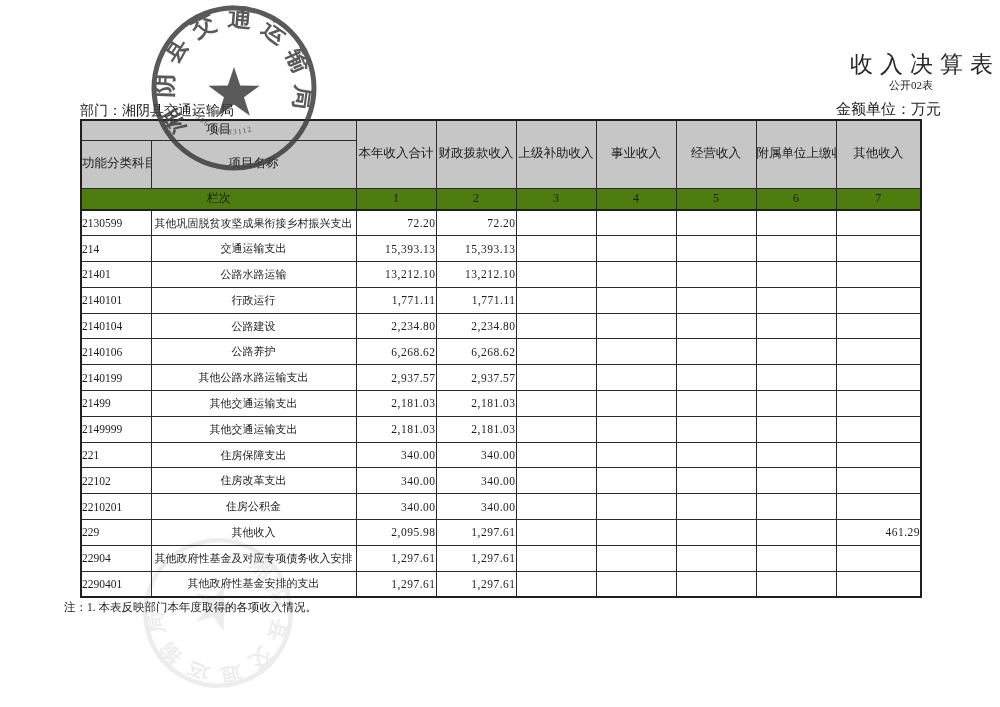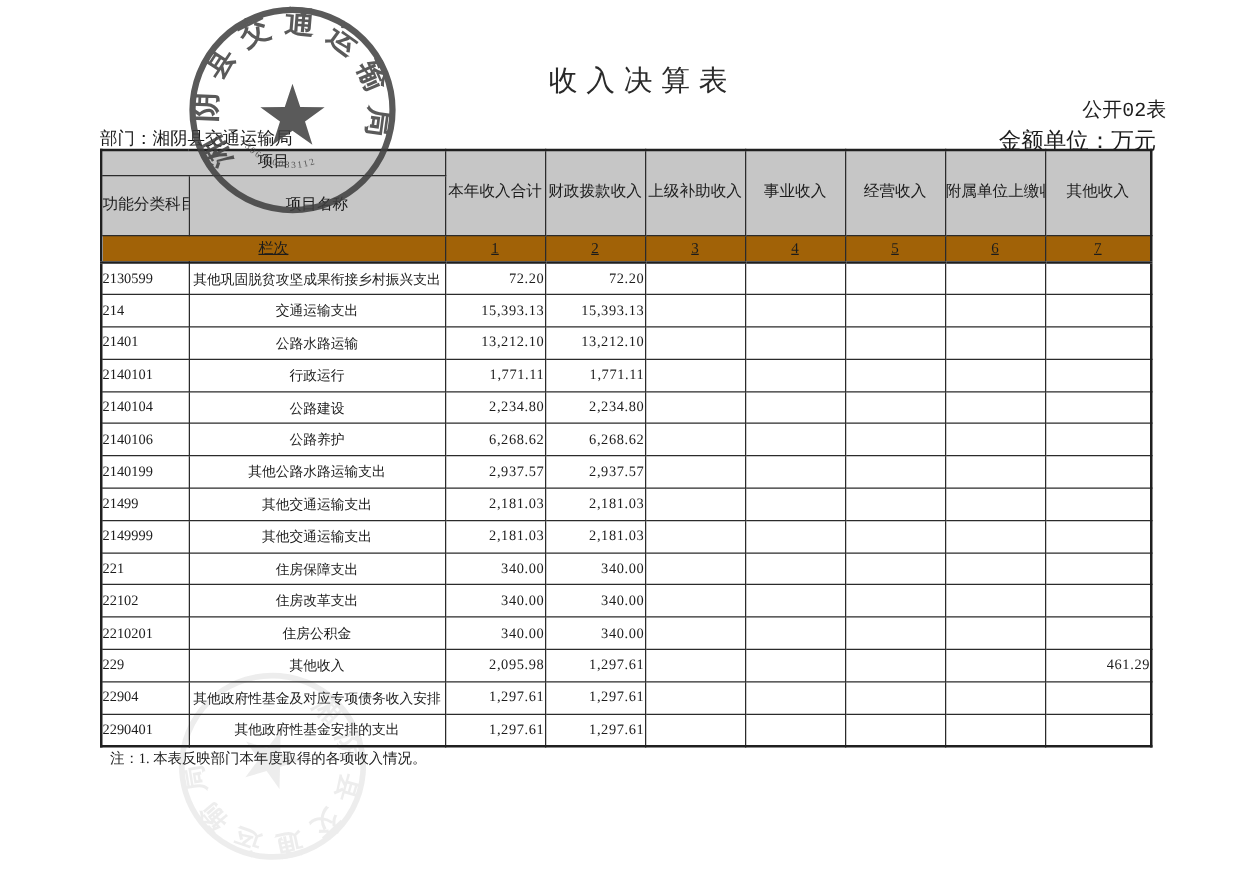--- a/index.html
+++ b/index.html
@@ -2,49 +2,49 @@
 <html><head>
 <meta charset="utf-8">
 <style>
   html,body{margin:0;padding:0;}
   body{
     width:1000px;height:707px;position:relative;background:#ffffff;
     font-family:"Liberation Serif","DejaVu Serif",serif;color:#1c1c1c;
     overflow:hidden;
   }
   .page-title{
-    position:absolute;top:49px;left:0;right:0;text-align:center;
+    position:absolute;top:49px;left:0;right:0;text-align:right;
     padding-left:28px;font-size:23px;letter-spacing:7px;font-weight:500;color:#2a2a2a;
   }
-  .table-code{position:absolute;top:78px;right:67px;font-size:16px;font-family:Liberation Mono, monospace;}
-  .unit-label{position:absolute;top:100px;right:75px;font-size:18px;}
+  .table-code{position:absolute;top:78px;right:67px;font-size:11px;}
+  .unit-label{position:absolute;top:100px;right:59px;font-size:15px;}
   .dept-label{position:absolute;top:102px;left:80px;font-size:14px;}
 
   table.main{
     position:absolute;left:80px;top:119px;width:840px;
     border-collapse:collapse;table-layout:fixed;
     border:2px solid #1f1f1f;
   }
   table.main td, table.main th{
     border:1px solid #2b2b2b;overflow:hidden;white-space:nowrap;
     font-weight:normal;padding:0;
   }
   .hdr{background:#c6c6c6;text-align:center;font-size:12.5px;line-height:1.25;
        white-space:normal;}
   tr.project-row{height:20px;padding-left:27px;}
   tr.colhead-row{height:48px;}
   tr.lanci-row{height:22px;}
-  tr.lanci-row td{background:#a16207;text-align:center;font-size:12px;
-                  border-bottom:2px solid #1f1f1f;text-decoration:underline;}
+  tr.lanci-row td{background:#4d7c0f;text-align:center;font-size:12px;
+                  border-bottom:2px solid #1f1f1f;}
   tbody tr{height:25.8px;}
   td.code{text-align:left;padding-left:6px;font-size:11.5px;}
   td.name{text-align:center;padding-left:4px;font-size:11px;}
   td.amt{text-align:right;padding-right:4px;font-size:11.5px;letter-spacing:0.5px;}
 
-  .notes{position:absolute;left:88px;top:599px;font-size:11.5px;line-height:16px;}
+  .notes{position:absolute;left:64px;top:599px;font-size:11.5px;line-height:16px;}
   .notes .line2{margin-left:25px;}
 
   .stamp{position:absolute;left:148px;top:2px;width:172px;height:172px;opacity:0.86;}
   .stamp-faint{
     position:absolute;left:140px;top:535px;width:156px;height:156px;
     opacity:0.09;transform:rotate(163deg);
   }
   svg text{font-family:"Liberation Serif","DejaVu Serif",serif;}
 </style>
 </head>

